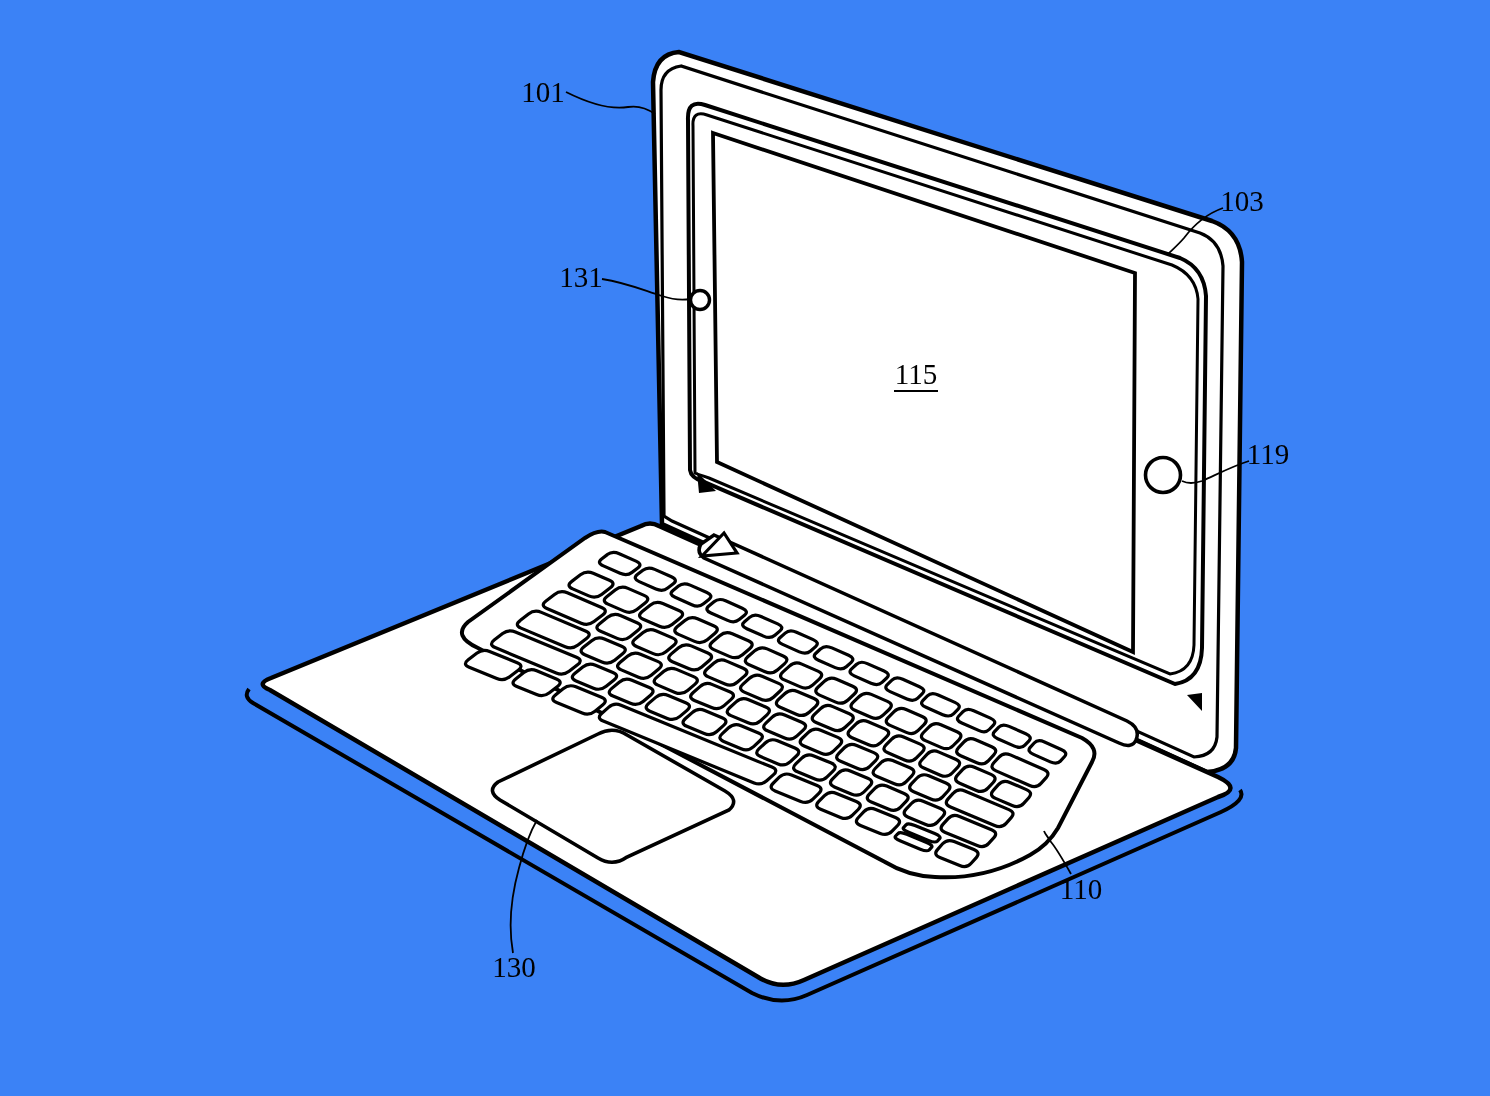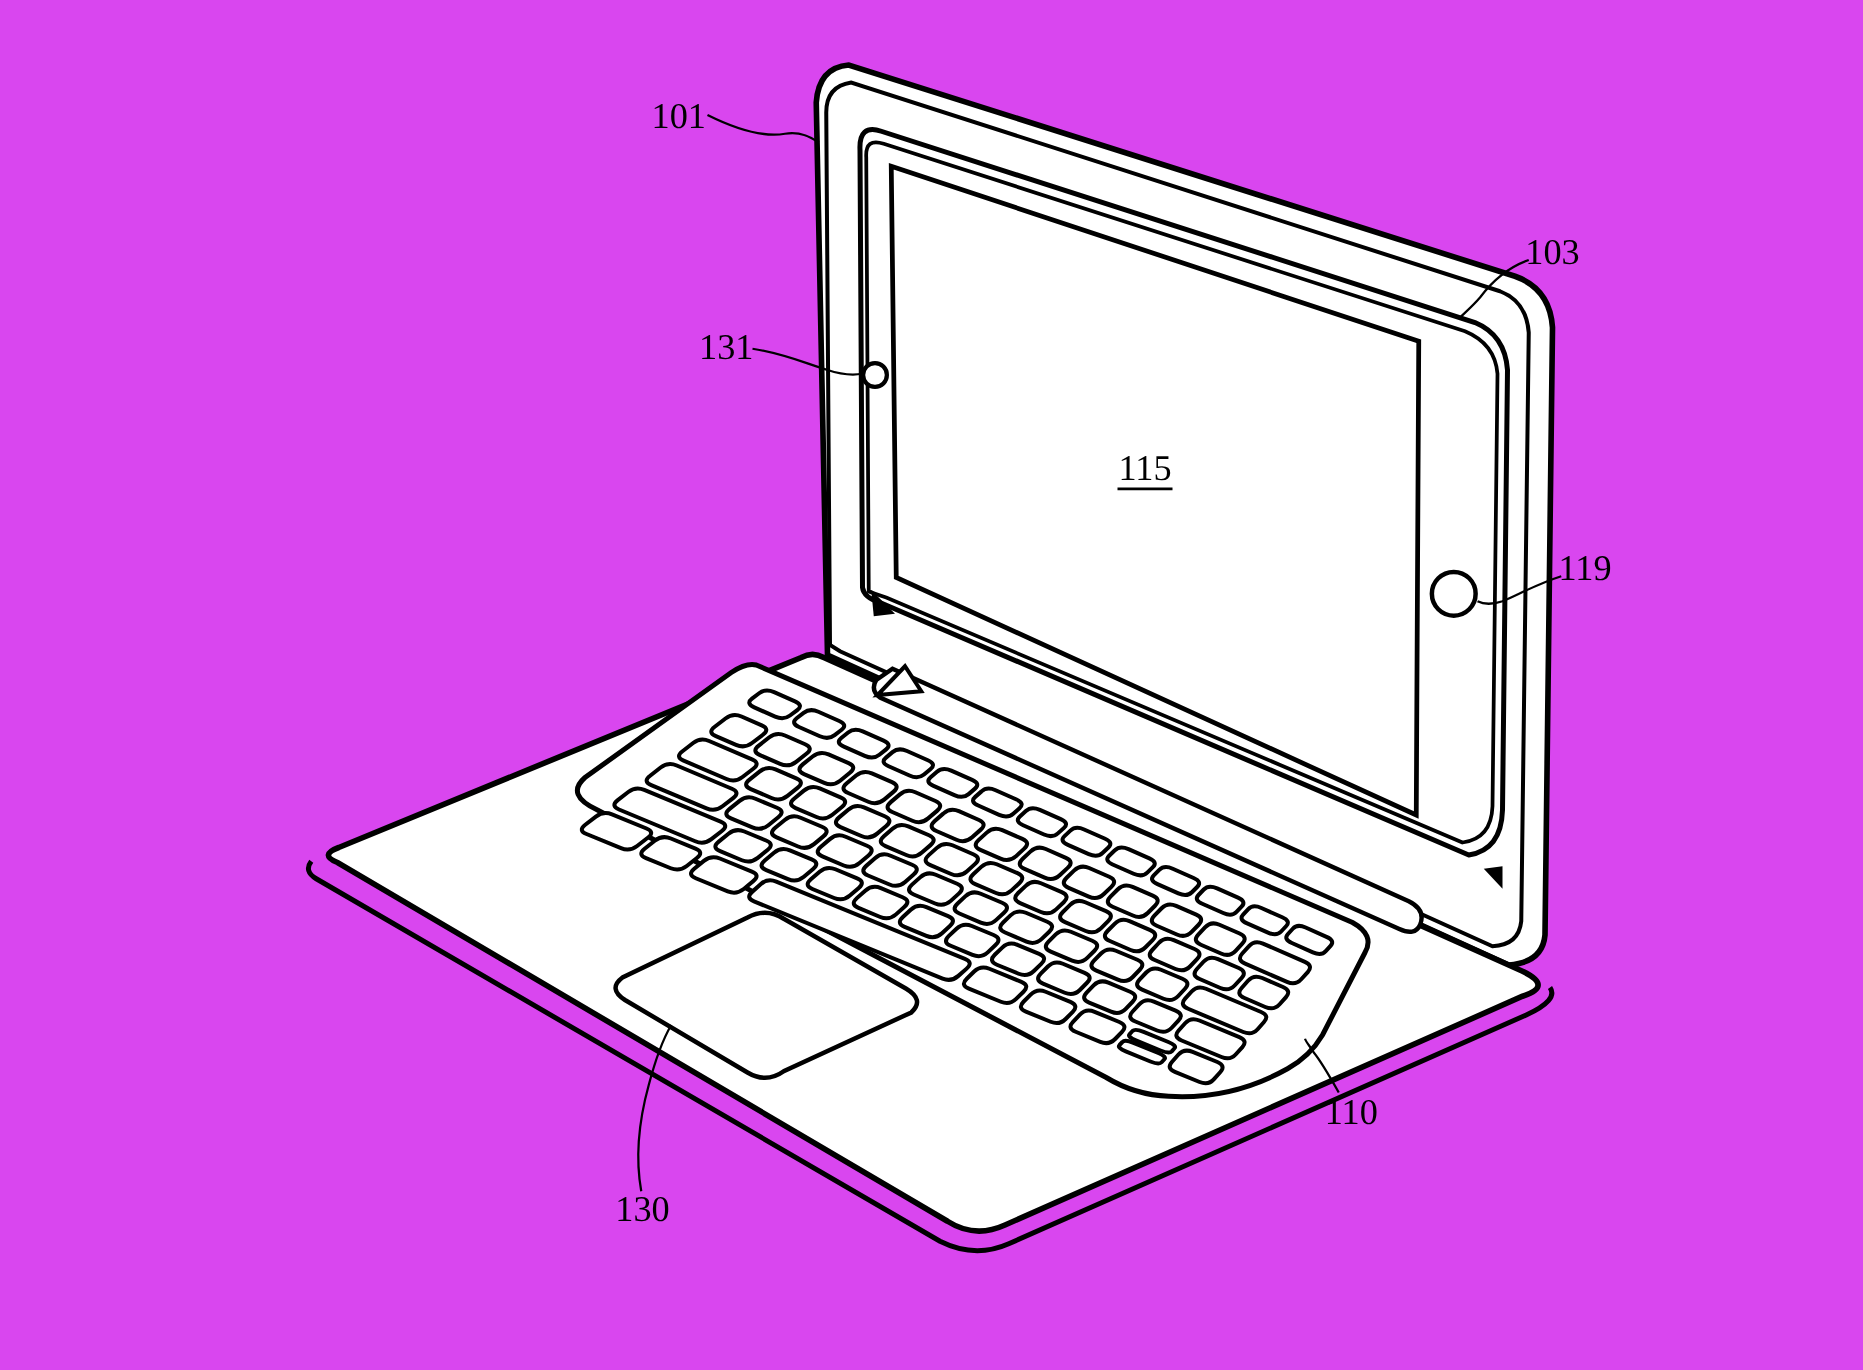--- a/index.html
+++ b/index.html
@@ -1,16 +1,16 @@
 <!DOCTYPE html>
 <html><head>
 <meta charset="utf-8">
 <style>
   html,body{margin:0;padding:0;background:#ffffff;}
-  .stage{position:relative;width:1490px;height:1096px;background:#d946ef;overflow:hidden;
+  .stage{position:relative;width:1490px;height:1096px;background:#3b82f6;overflow:hidden;
          font-family:"Liberation Serif","DejaVu Serif",serif;}
   svg{display:block}
   .ref-label{font-family:"Liberation Serif","DejaVu Serif",serif;font-size:29px;fill:#000;}
 </style>
 </head>
 <body>
 
 <div class="stage">
 <svg width="1490" height="1096" viewBox="0 0 1490 1096">
 

